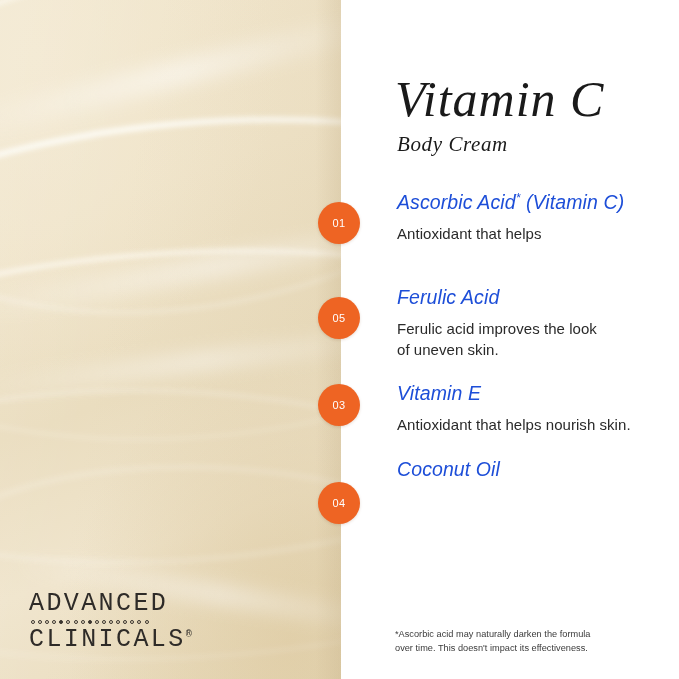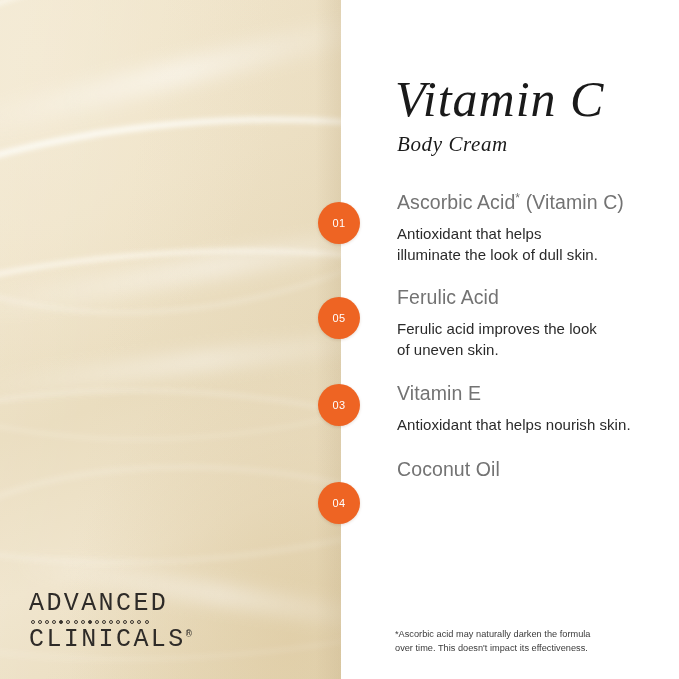--- a/index.html
+++ b/index.html
@@ -190,23 +190,24 @@
   .item {
     position: absolute;
     left: 56px;
     width: 270px;
   }
   .item-title {
     font-family: "Liberation Sans", sans-serif;
     font-size: 19.5px;
     line-height: 1.28;
     font-weight: 400;
-    color: #737373;
+    color: #1d4ed8;
     letter-spacing: .1px;
     white-space: nowrap;
+    font-style: italic;
   }
   .item-title sup {
     font-size: 12px;
     line-height: 0;
     vertical-align: super;
   }
   .item-desc {
     font-family: "Liberation Sans", sans-serif;
     font-size: 15px;
     line-height: 1.42;
@@ -295,21 +296,20 @@
   </div>
 
   <div class="text-panel">
     <div class="title">Vitamin C</div>
     <div class="subtitle">Body Cream</div>
 
     <div class="item" style="top:190px">
       <div class="item-title"><span>Ascorbic Acid</span><sup>*</sup><span> (Vitamin C)</span></div>
       <div class="item-desc">
         <span>Antioxidant that helps</span>
-        <span>illuminate the look of dull skin.</span>
       </div>
     </div>
 
     <div class="item" style="top:285px">
       <div class="item-title"><span>Ferulic Acid</span></div>
       <div class="item-desc">
         <span>Ferulic acid improves the look</span>
         <span>of uneven skin.</span>
       </div>
     </div>

